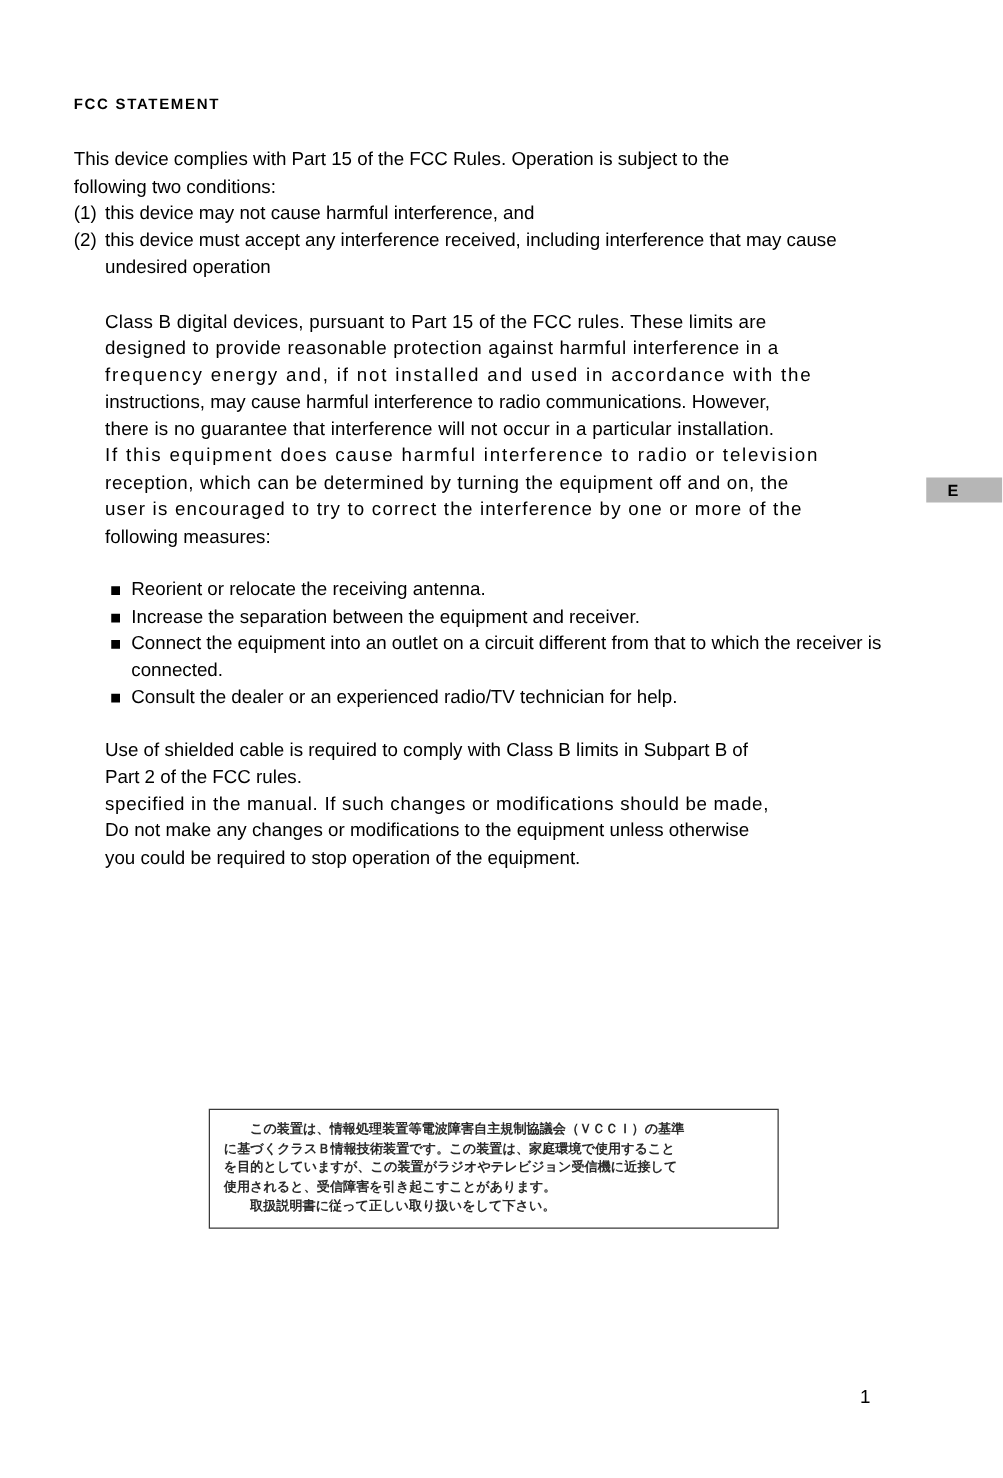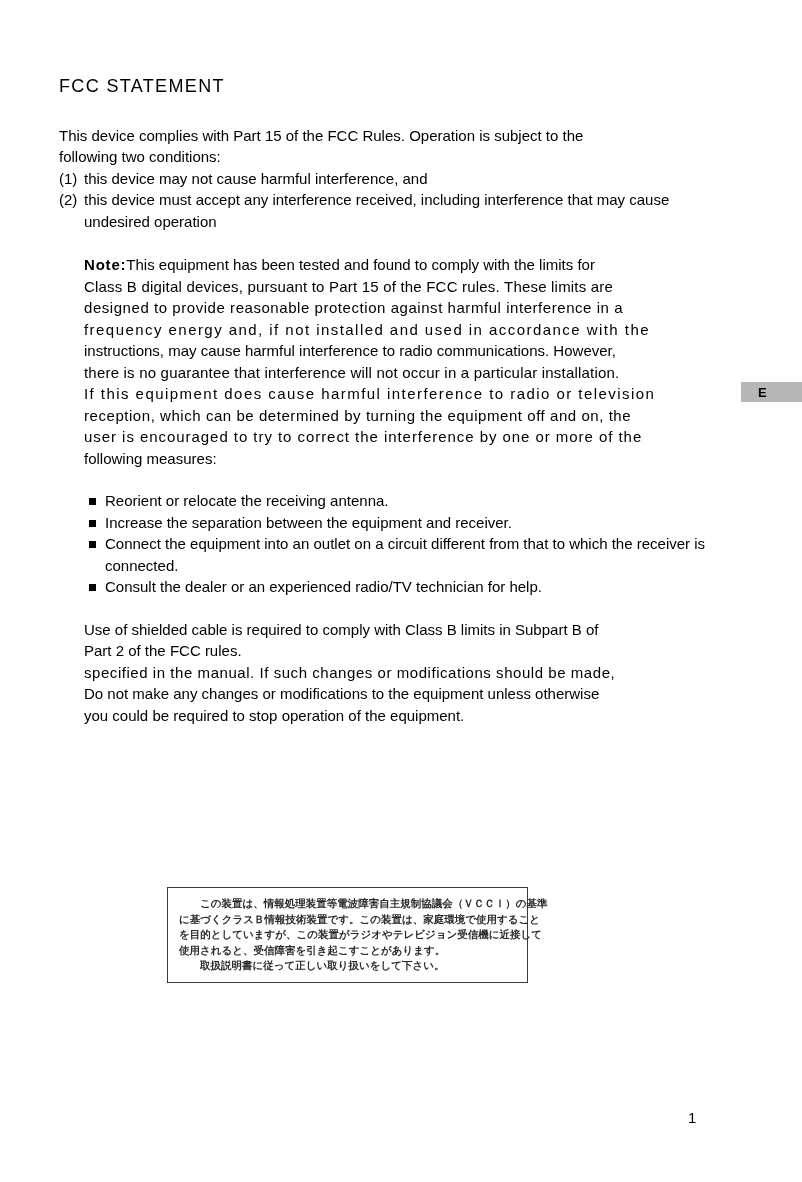--- a/index.html
+++ b/index.html
@@ -44,22 +44,22 @@
 
   
   .content {
     position: absolute;
     left: 59px;
     top: 76px;
     width: 648px;
   }
 
   .doc-title {
-    font-size: 18px;
-    font-weight: normal;
+    font-size: 12px;
+    font-weight: bold;
     letter-spacing: 1.35px;
     margin: 0 0 27px 0;
     line-height: 1.2;
   }
 
   .para {
     font-size: 15px;
     line-height: 21.5px;
     margin: 0;
   }
@@ -148,21 +148,21 @@
   }
   .closing .gap {
     margin-top: 0;
   }
 
   
   .vcci-box {
     position: absolute;
     left: 167px;
     top: 887px;
-    width: 361px;
+    width: 456px;
     height: 96px;
     border: 1px solid #3a3a3a;
     box-sizing: border-box;
     background: #ffffff;
   }
   .vcci-inner {
     padding: 8px 11px 0 11px;
   }
   .vcci-line {
     font-family: "DejaVu Sans", sans-serif;
@@ -206,21 +206,20 @@
 
     <p class="cond">
       <span class="cond-num">(1)</span><span>this device may not cause harmful interference, and</span>
     </p>
     <p class="cond">
       <span class="cond-num">(2)</span><span>this device must accept any interference received, including interference that may cause undesired operation</span>
     </p>
 
     <div class="note-block">
       <p class="note-para">
-        <span class="jline"><span class="note-label">Note:</span><span>This equipment has been tested and found to comply with the limits for</span></span>
         <span class="jline stretch-4">Class B digital devices, pursuant to Part 15 of the FCC rules. These limits are</span>
         <span class="jline stretch-3">designed to provide reasonable protection against harmful interference in a</span>
         <span class="jline stretch-2">frequency energy and, if not installed and used in accordance with the</span>
         <span class="jline">instructions, may cause harmful interference to radio communications. However,</span>
         <span class="jline stretch-4">there is no guarantee that interference will not occur in a particular installation.</span>
         <span class="jline stretch-2">If this equipment does cause harmful interference to radio or television</span>
         <span class="jline stretch-3">reception, which can be determined by turning the equipment off and on, the</span>
         <span class="jline stretch-1">user is encouraged to try to correct the interference by one or more of the</span>
         <span class="jline">following measures:</span>
       </p>

